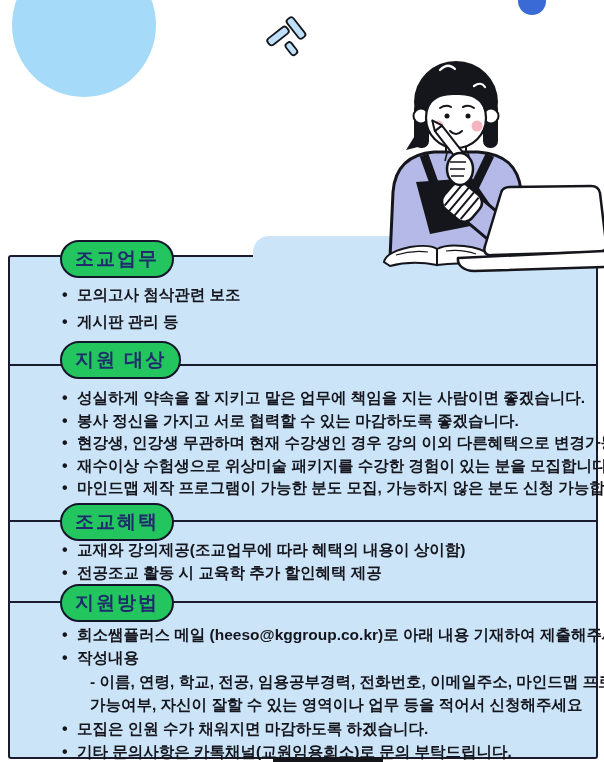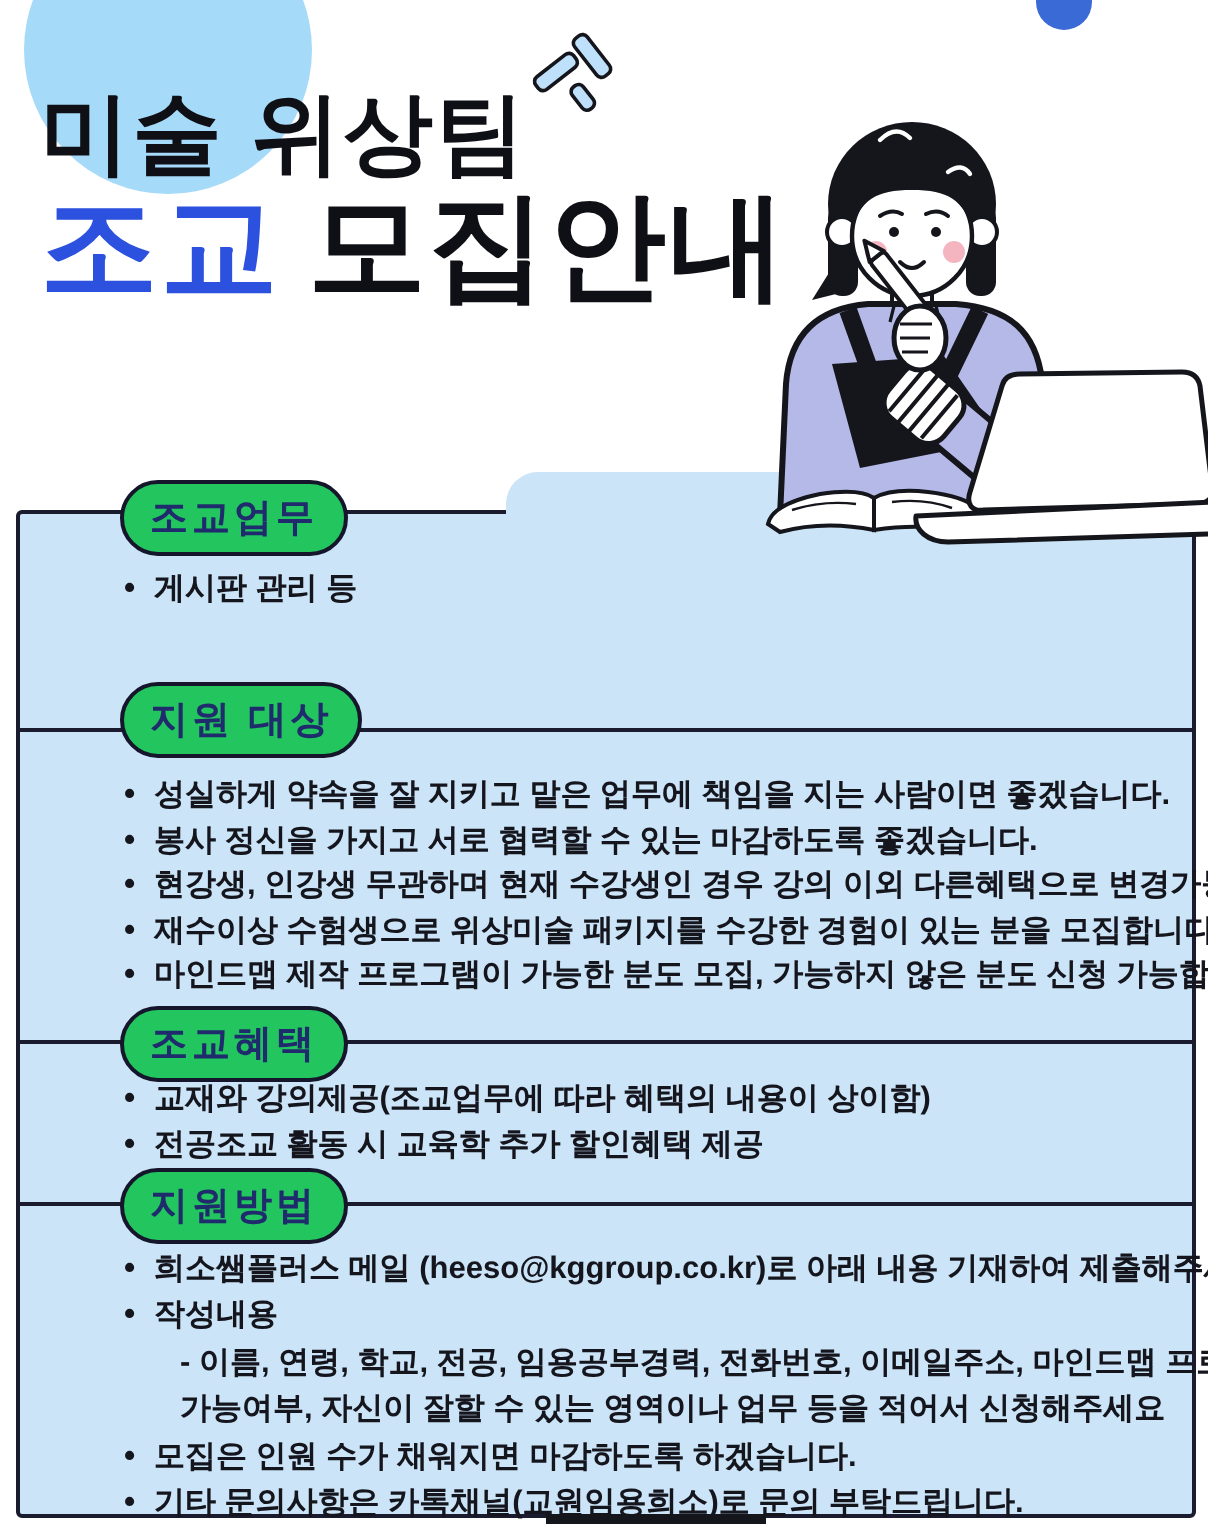--- a/index.html
+++ b/index.html
@@ -57,31 +57,26 @@
   <div class="accent-dot"></div>
 
   <svg class="dashes" viewBox="0 0 52 48">
     <g fill="#bfe0fa" stroke="#15151c" stroke-width="1.8">
       <rect x="2" y="22" width="24" height="8" rx="3" transform="rotate(-38 14 26)"></rect>
       <rect x="28" y="6" width="8" height="24" rx="3" transform="rotate(-38 32 18)"></rect>
       <rect x="24" y="32" width="7" height="14" rx="3" transform="rotate(-38 27 39)"></rect>
     </g>
   </svg>
 
-  <div class="title">
-    <div class="title-line1">미술 위상팀</div>
-    <div class="title-line2">
-      <span class="title-highlight">조교</span><span class="title-rest">모집안내</span>
-    </div>
-  </div>
 
   <div class="content-box">
 
     <div class="pill pill-1">조교업무</div>
     <ul class="list list-1">
+      <li class="bullet">모의고사 첨삭관련 보조</li>
       <li class="bullet">게시판 관리 등</li>
     </ul>
 
     <div class="header-line line-2"></div>
     <div class="pill pill-2">지원 대상</div>
     <ul class="list list-2">
       <li class="bullet">성실하게 약속을 잘 지키고 맡은 업무에 책임을 지는 사람이면 좋겠습니다.</li>
       <li class="bullet">봉사 정신을 가지고 서로 협력할 수 있는 마감하도록 좋겠습니다.</li>
       <li class="bullet">현강생, 인강생 무관하며 현재 수강생인 경우 강의 이외 다른혜택으로 변경가능합니다.</li>
       <li class="bullet">재수이상 수험생으로 위상미술 패키지를 수강한 경험이 있는 분을 모집합니다.</li>

